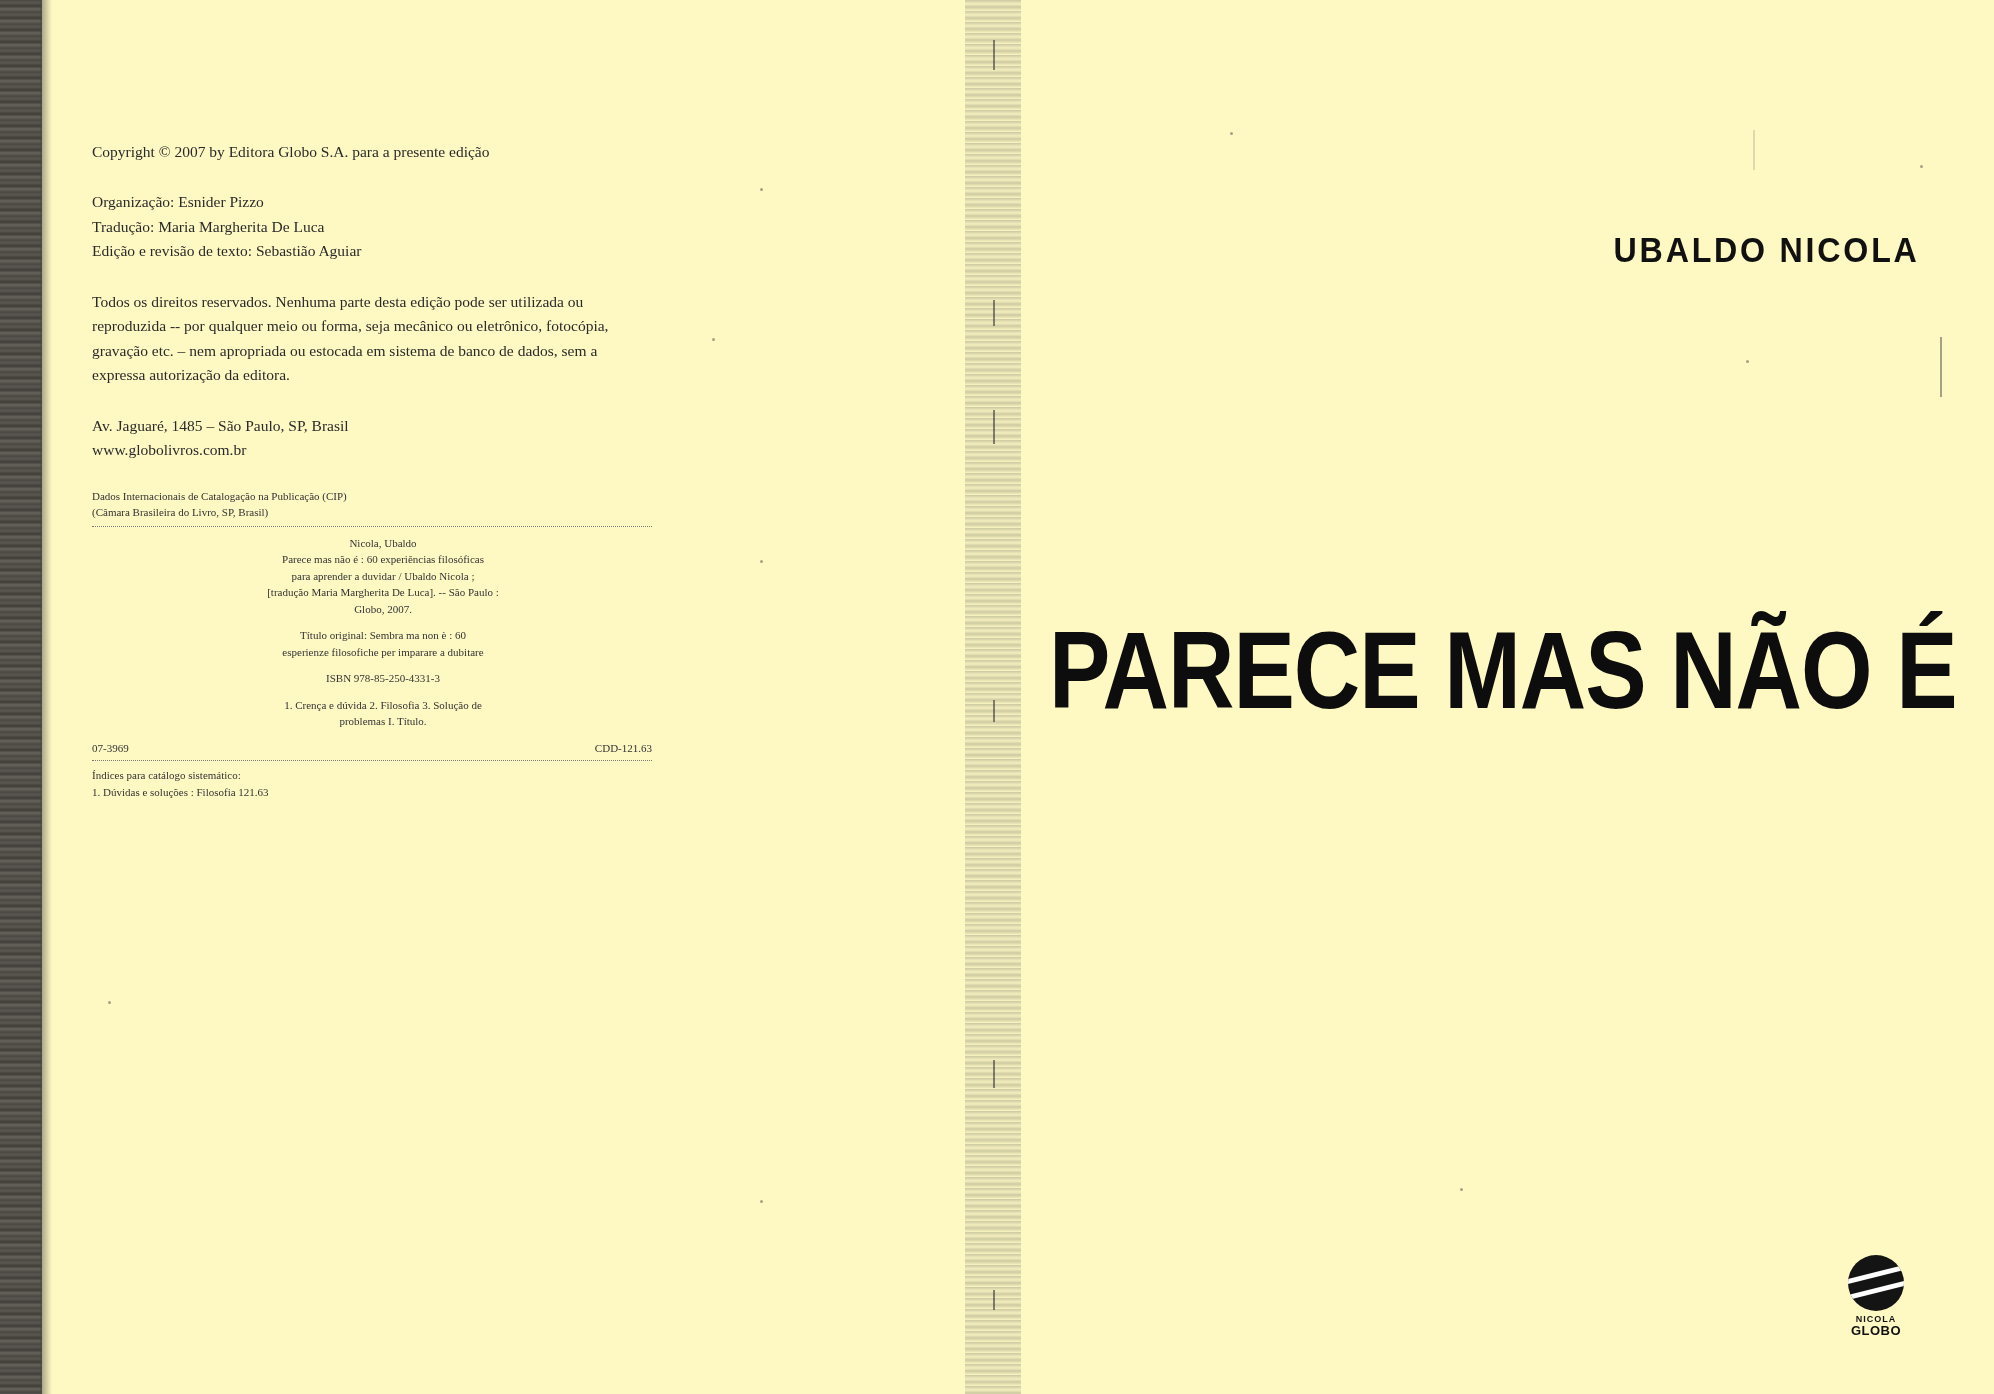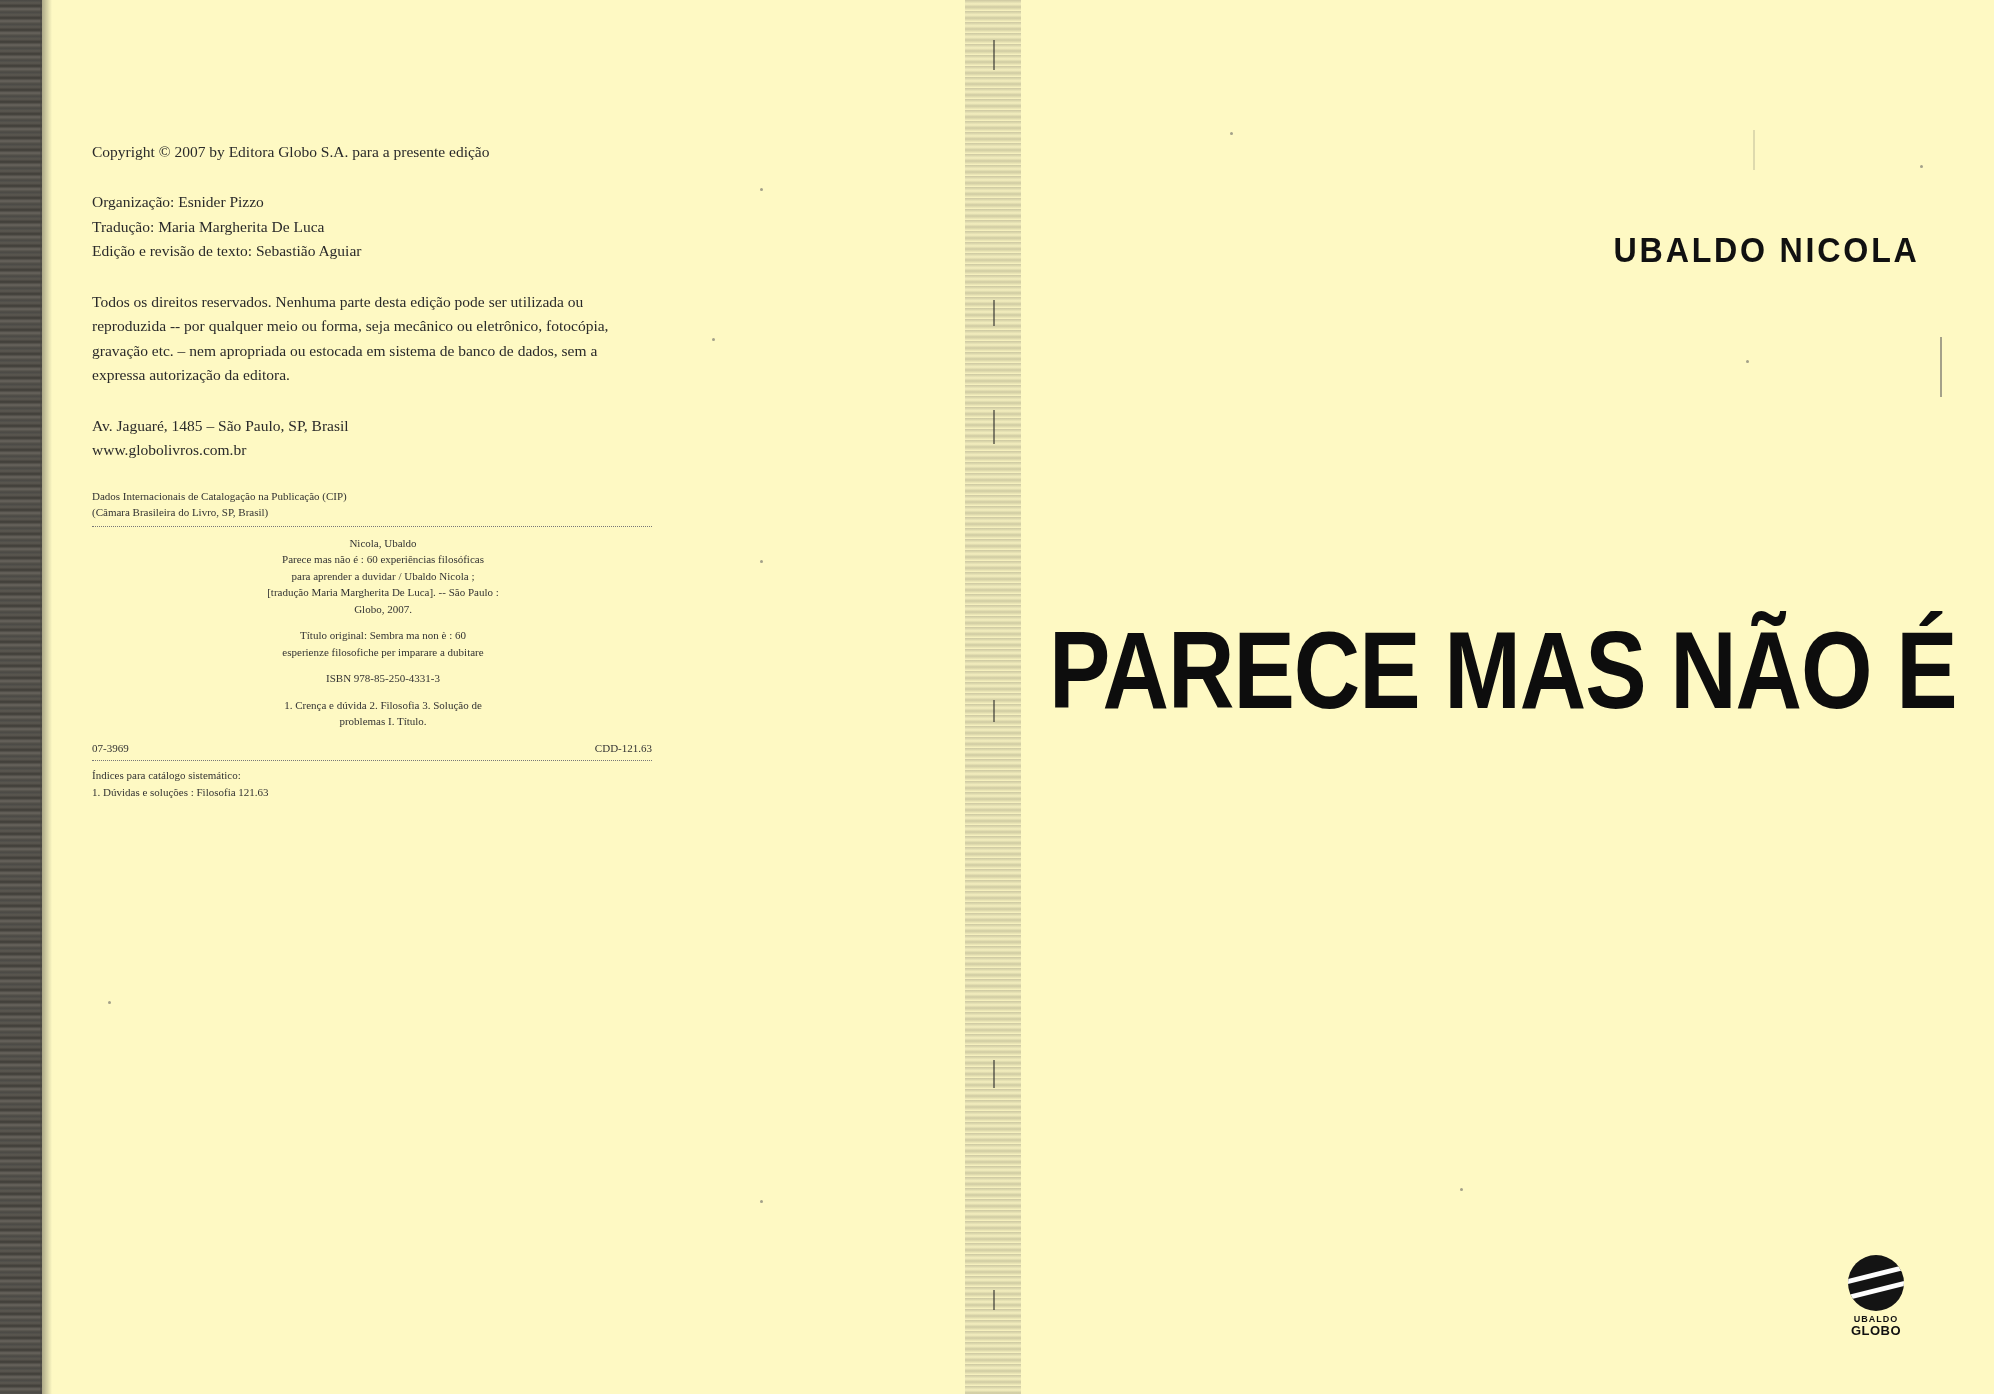--- a/index.html
+++ b/index.html
@@ -289,19 +289,19 @@
 
   <section class="right-page">
 
     <div class="author">UBALDO NICOLA</div>
 
     <h1 class="title">PARECE MAS NÃO É</h1>
 
 
     <div class="logo">
       <div class="mark"></div>
-      <div class="lbl1">UBALDO</div>
+      <div class="lbl1">NICOLA</div>
       <div class="lbl2">GLOBO</div>
     </div>
 
   </section>
 
 </div>
 
 </body></html>

